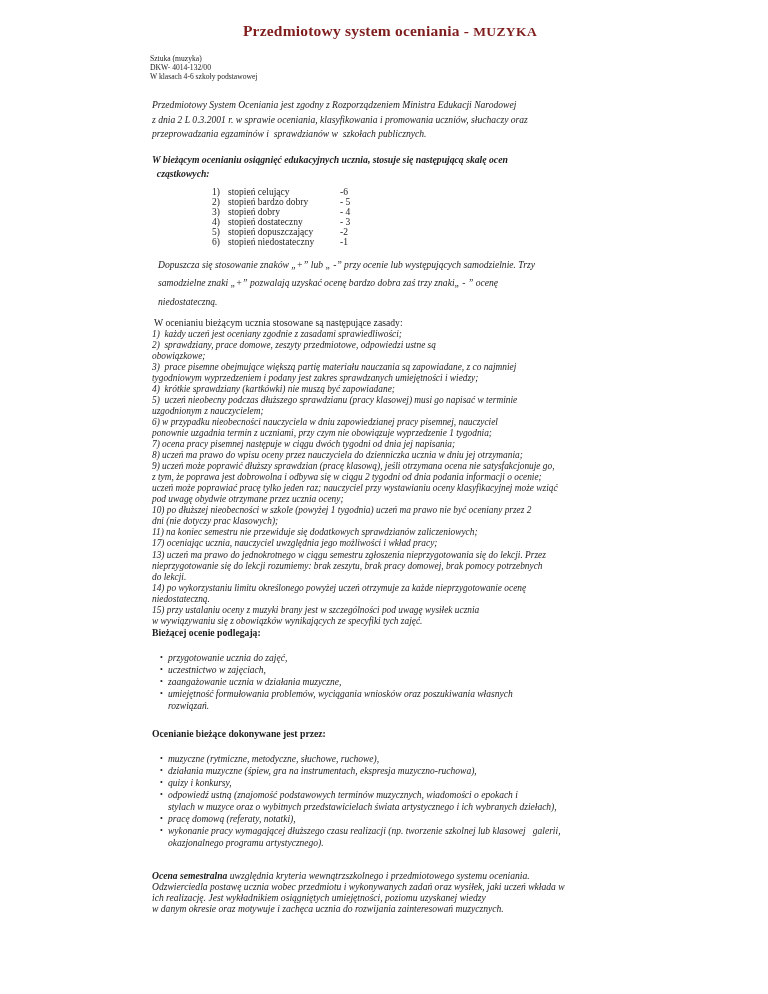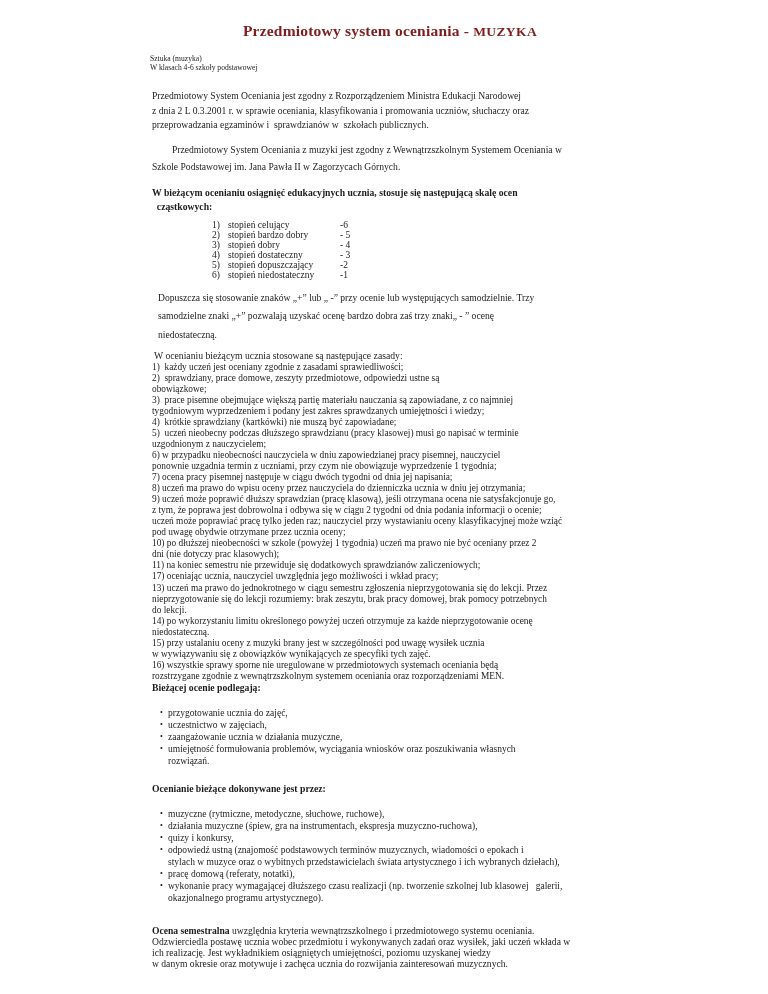--- a/index.html
+++ b/index.html
@@ -7,21 +7,21 @@
     position: relative;
     width: 768px;
     height: 994px;
     background: #ffffff;
     color: #1c1c1c;
     font-family: "Liberation Serif", "DejaVu Serif", serif;
     overflow: hidden;
     box-sizing: border-box;
     padding: 22px 140px 0 152px;
   }
-  .pw { white-space: pre-wrap; }
+  .pw { white-space: pre-wrap; font-style: italic; }
   .title {
     font-size: 15.5px;
     font-weight: bold;
     text-align: center;
     margin: 0 0 14px 0;
     color: #7f1d1d;
     letter-spacing: 0.2px;
   }
   .title .subject { font-size: 13.5px; letter-spacing: 0.4px; }
   .meta { font-size: 7.6px; line-height: 9px; margin-left: -2px; color: #222; }
@@ -85,28 +85,27 @@
 </style>
 </head>
 <body>
 
 <div class="page">
 
   <h1 class="title"><span>Przedmiotowy system oceniania - </span><span class="subject">MUZYKA</span></h1>
 
   <div class="meta">
     <div>Sztuka (muzyka)</div>
+    <div>DKW- 4014-132/00</div>
     <div>W klasach 4-6 szkoły podstawowej</div>
   </div>
 
   <p class="intro1 pw">Przedmiotowy System Oceniania jest zgodny z Rozporządzeniem Ministra Edukacji Narodowej
 z dnia 2 L 0.3.2001 r. w sprawie oceniania, klasyfikowania i promowania uczniów, słuchaczy oraz
 przeprowadzania egzaminów i  sprawdzianów w  szkołach publicznych.</p>
-  <p class="intro2 pw">Przedmiotowy System Oceniania z muzyki jest zgodny z Wewnątrzszkolnym Systemem Oceniania w
-Szkole Podstawowej im. Jana Pawła II w Zagorzycach Górnych.</p>
 
   <div class="scale-header pw">W bieżącym ocenianiu osiągnięć edukacyjnych ucznia, stosuje się następującą skalę ocen
   cząstkowych:</div>
 
   <div class="grades">
     <div class="grade-row">
       <span class="g-num">1)</span>
       <span class="g-label">stopień celujący</span>
       <span class="g-val">-6</span>
     </div>
@@ -164,22 +163,20 @@
 dni (nie dotyczy prac klasowych);</p>
     <p class="pw">11) na koniec semestru nie przewiduje się dodatkowych sprawdzianów zaliczeniowych;</p>
     <p class="pw">17) oceniając ucznia, nauczyciel uwzględnia jego możliwości i wkład pracy;</p>
     <p class="pw">13) uczeń ma prawo do jednokrotnego w ciągu semestru zgłoszenia nieprzygotowania się do lekcji. Przez
 nieprzygotowanie się do lekcji rozumiemy: brak zeszytu, brak pracy domowej, brak pomocy potrzebnych
 do lekcji.</p>
     <p class="pw">14) po wykorzystaniu limitu określonego powyżej uczeń otrzymuje za każde nieprzygotowanie ocenę
 niedostateczną.</p>
     <p class="pw">15) przy ustalaniu oceny z muzyki brany jest w szczególności pod uwagę wysiłek ucznia
 w wywiązywaniu się z obowiązków wynikających ze specyfiki tych zajęć.</p>
-    <p class="pw">16) wszystkie sprawy sporne nie uregulowane w przedmiotowych systemach oceniania będą
-rozstrzygane zgodnie z wewnątrzszkolnym systemem oceniania oraz rozporządzeniami MEN.</p>
   </div>
 
   <div class="sec-header hdr-biezacej">Bieżącej ocenie podlegają:</div>
 
   <div class="bullets">
     <div class="bullet-item">
       <span class="b-marker">•</span>
       <span class="b-text pw">przygotowanie ucznia do zajęć,</span>
     </div>
     <div class="bullet-item">

